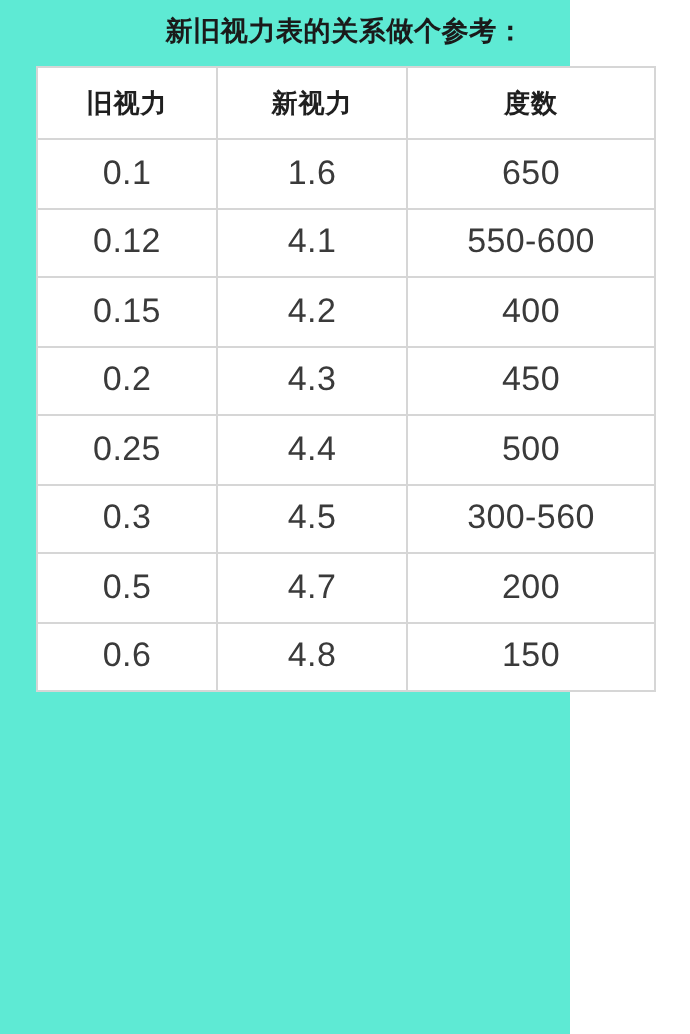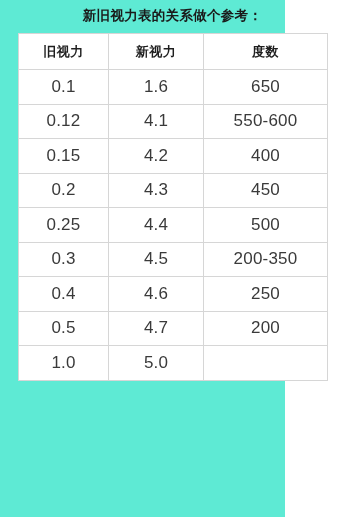--- a/index.html
+++ b/index.html
@@ -127,34 +127,29 @@
             <td>450</td>
           </tr>
           <tr>
             <td>0.25</td>
             <td>4.4</td>
             <td>500</td>
           </tr>
           <tr>
             <td>0.3</td>
             <td>4.5</td>
-            <td>200-350</td>
-          </tr>
-          <tr>
-            <td>0.4</td>
-            <td>4.6</td>
-            <td>250</td>
+            <td>300-560</td>
           </tr>
           <tr>
             <td>0.5</td>
             <td>4.7</td>
             <td>200</td>
           </tr>
           <tr>
-            <td>1.0</td>
-            <td>5.0</td>
-            <td class="empty-cell"></td>
+            <td>0.6</td>
+            <td>4.8</td>
+            <td>150</td>
           </tr>
         </tbody>
     </table>
   </div>
 
 </div>
 
 </body></html>

